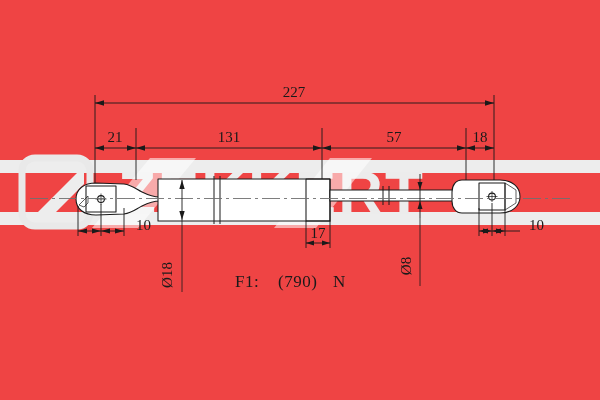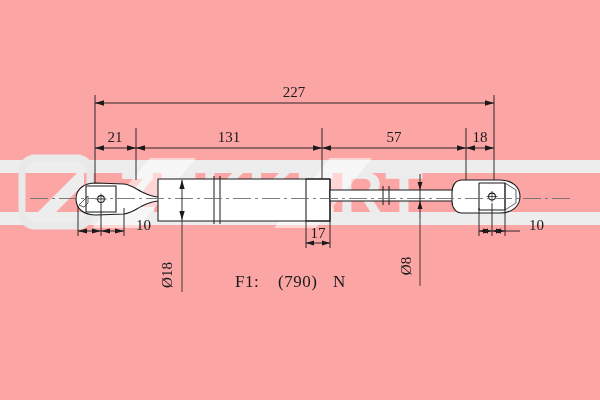--- a/index.html
+++ b/index.html
@@ -7,21 +7,21 @@
     padding: 0;
     background: #ffffff;
   }
   body {
     font-family: "Liberation Serif", serif;
   }
   #stage {
     position: relative;
     width: 600px;
     height: 400px;
-    background: #fca5a5;
+    background: #ef4444;
     overflow: hidden;
   }
   #drawing-svg {
     position: absolute;
     left: 0;
     top: 0;
     width: 600px;
     height: 400px;
   }
   .dim-text {

